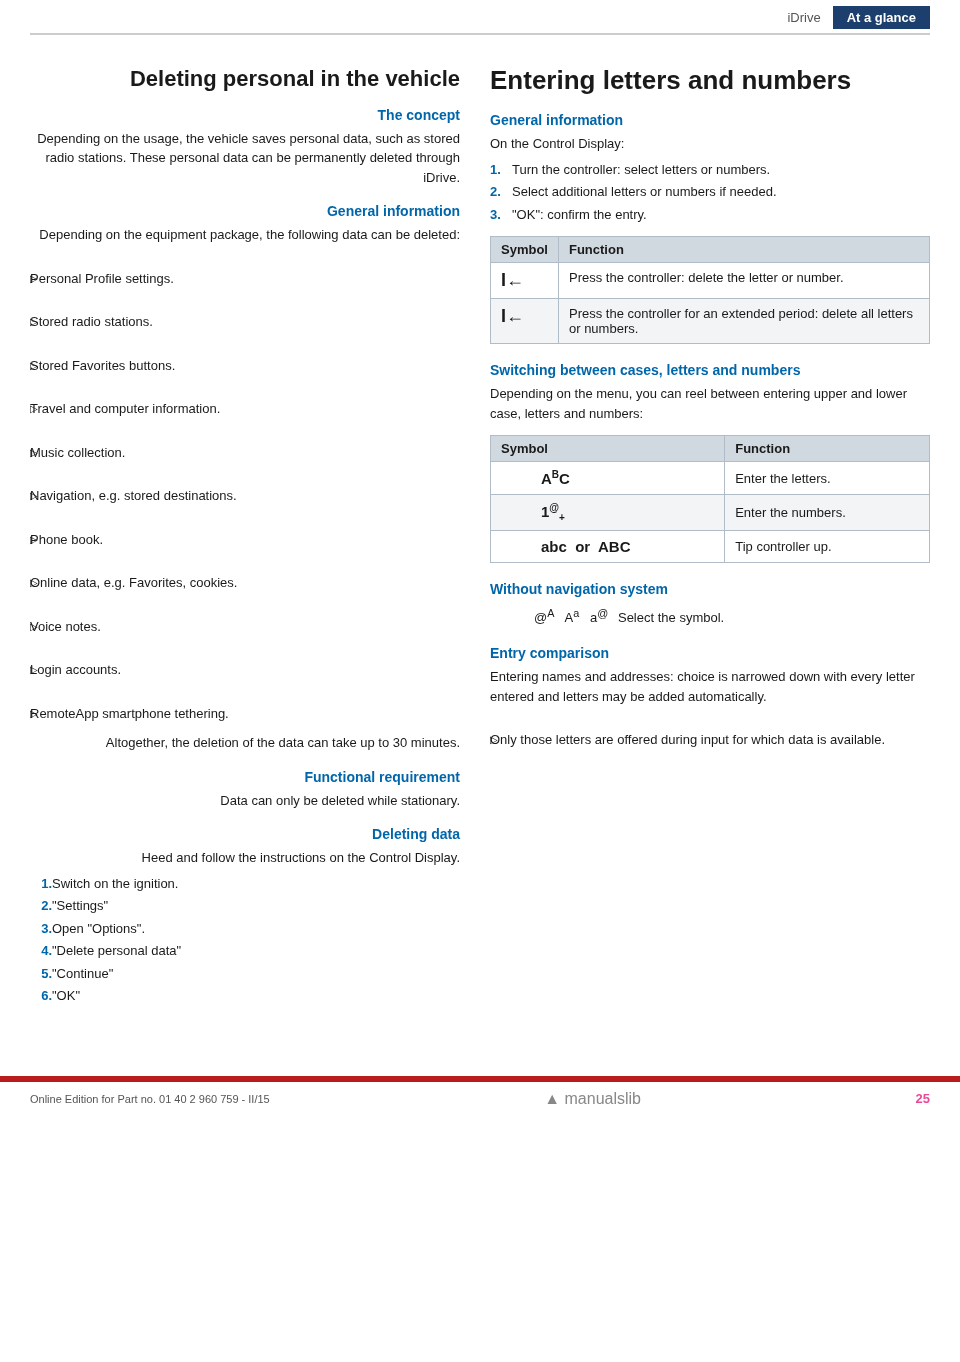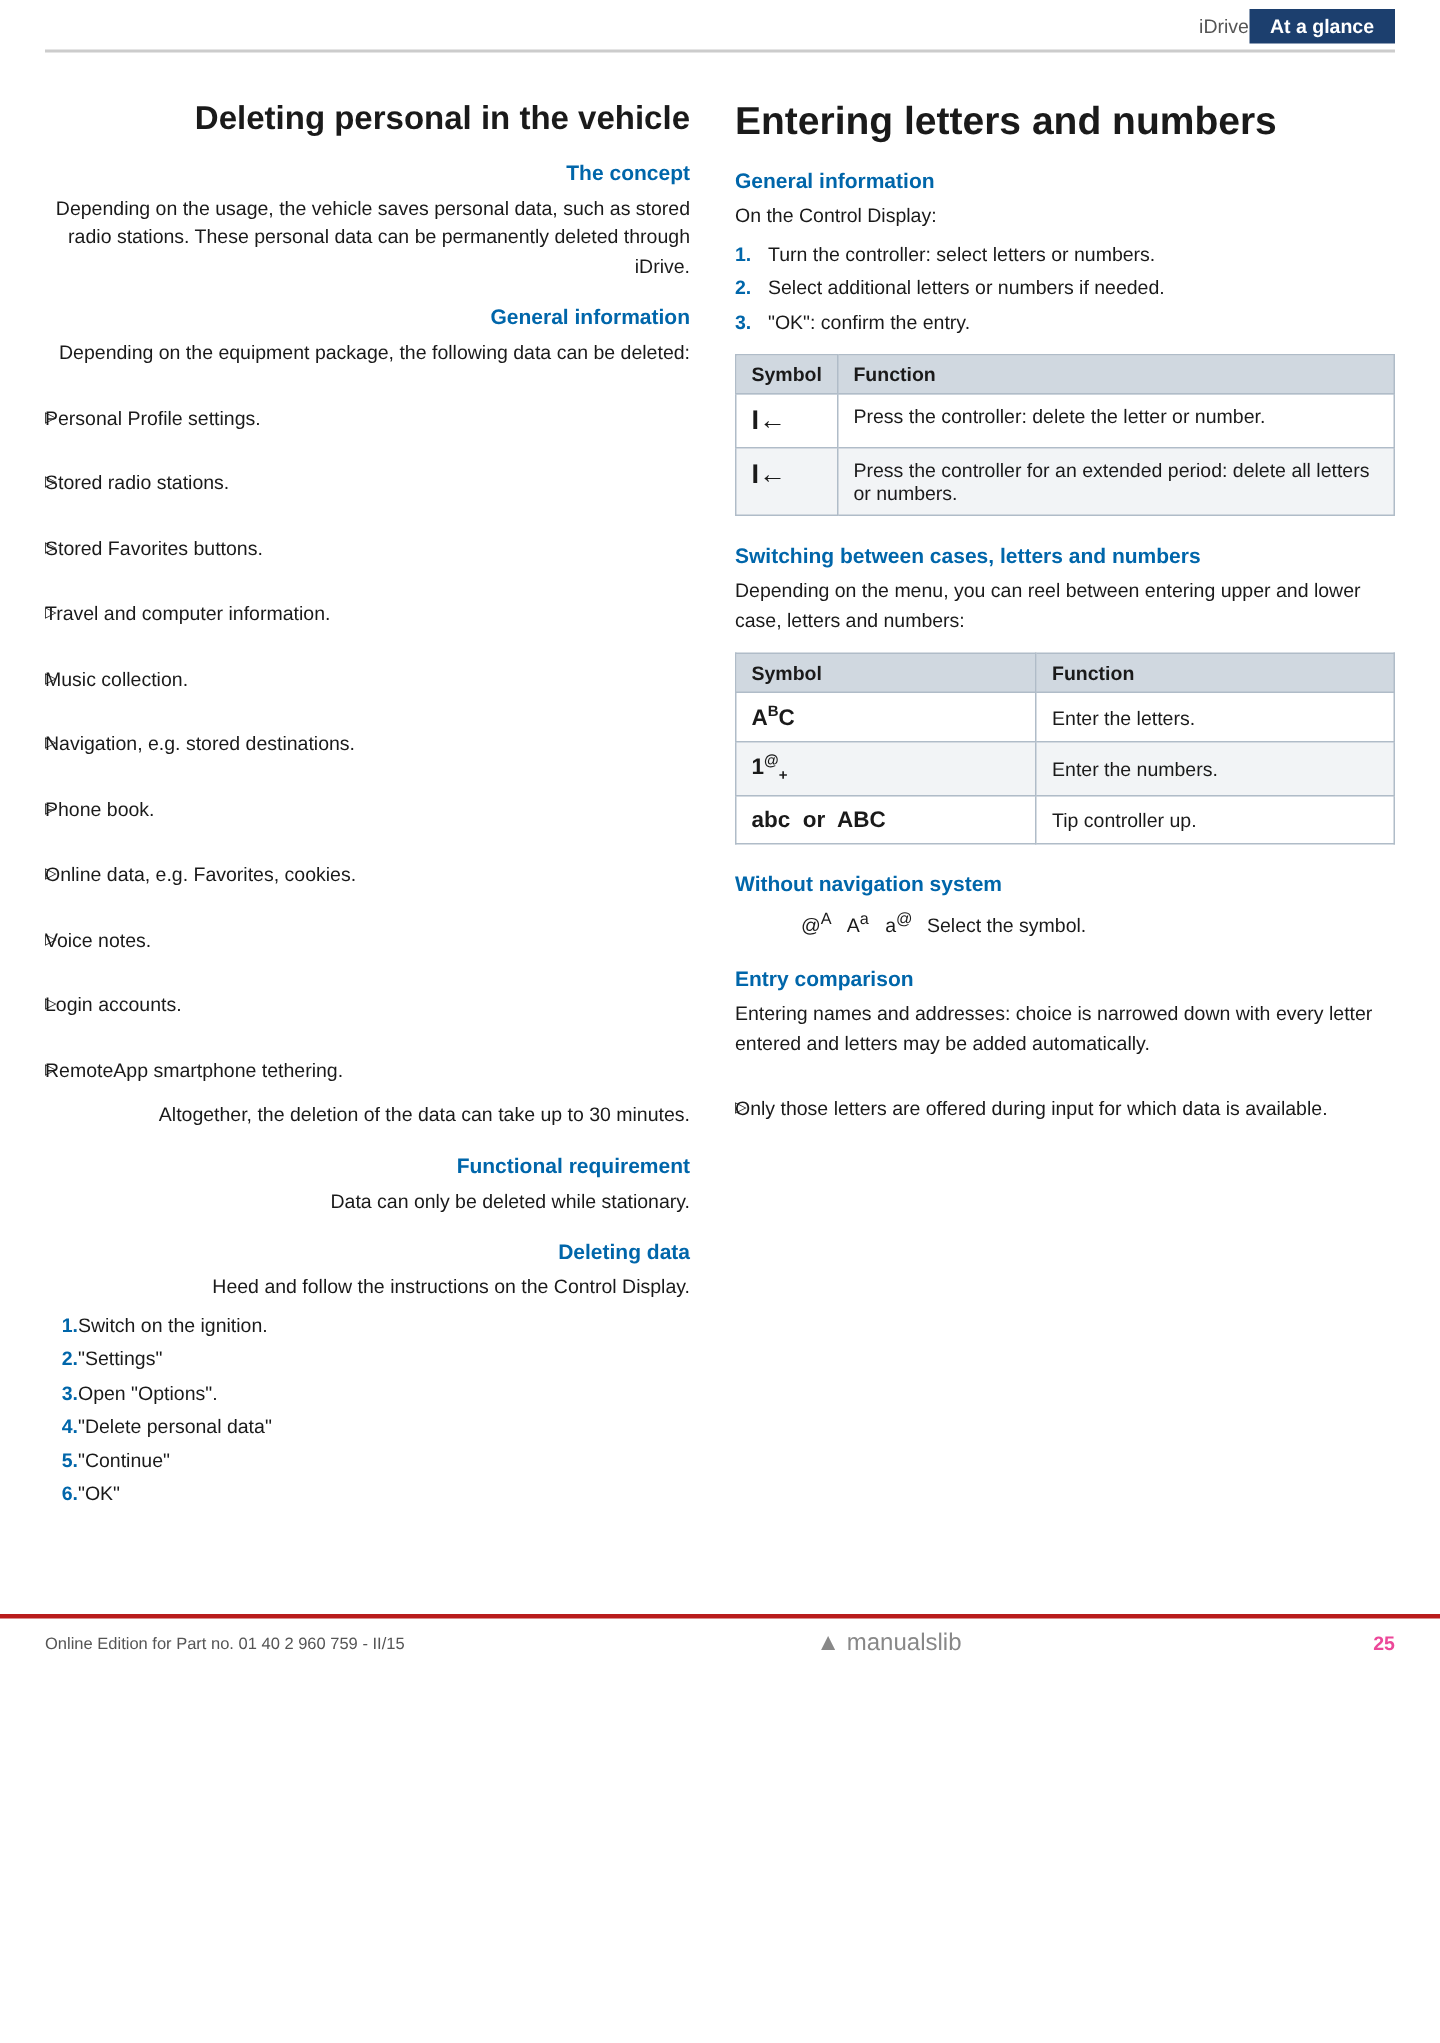--- a/index.html
+++ b/index.html
@@ -17,20 +17,21 @@
       display: flex;
       justify-content: flex-end;
       align-items: center;
       border-bottom: 2px solid #ccc;
       padding: 6px 0 4px 0;
       margin: 0 30px;
     }
     .header-idrive {
       color: #555;
       font-size: 13px;
+      padding-right: 12px;
     }
     .header-atagglance {
       background: #1c3f6e;
       color: #fff;
       font-size: 13px;
       padding: 4px 14px;
       font-weight: bold;
     }
 
     
@@ -186,20 +187,21 @@
       vertical-align: middle;
     }
 
     .switch-table tr:nth-child(even) td {
       background: #f2f4f6;
     }
 
     .abc-icon {
       font-size: 15px;
       font-weight: bold;
+      margin-left: 40px;
     }
 
     .abc-icon sup {
       font-size: 10px;
     }
 
     .abc-icon sub {
       font-size: 10px;
     }
 
@@ -211,21 +213,21 @@
     }
 
     .nav-symbols {
       font-size: 13px;
       margin-right: 6px;
       margin-left: 44px;
     }
 
     
     .footer {
-      border-top: 3px solid #b91c1c;
+      border-top: 6px solid #b91c1c;
       padding: 8px 30px;
       display: flex;
       justify-content: space-between;
       align-items: center;
       margin-top: 20px;
     }
 
     .footer-text {
       font-size: 11px;
       color: #555;

